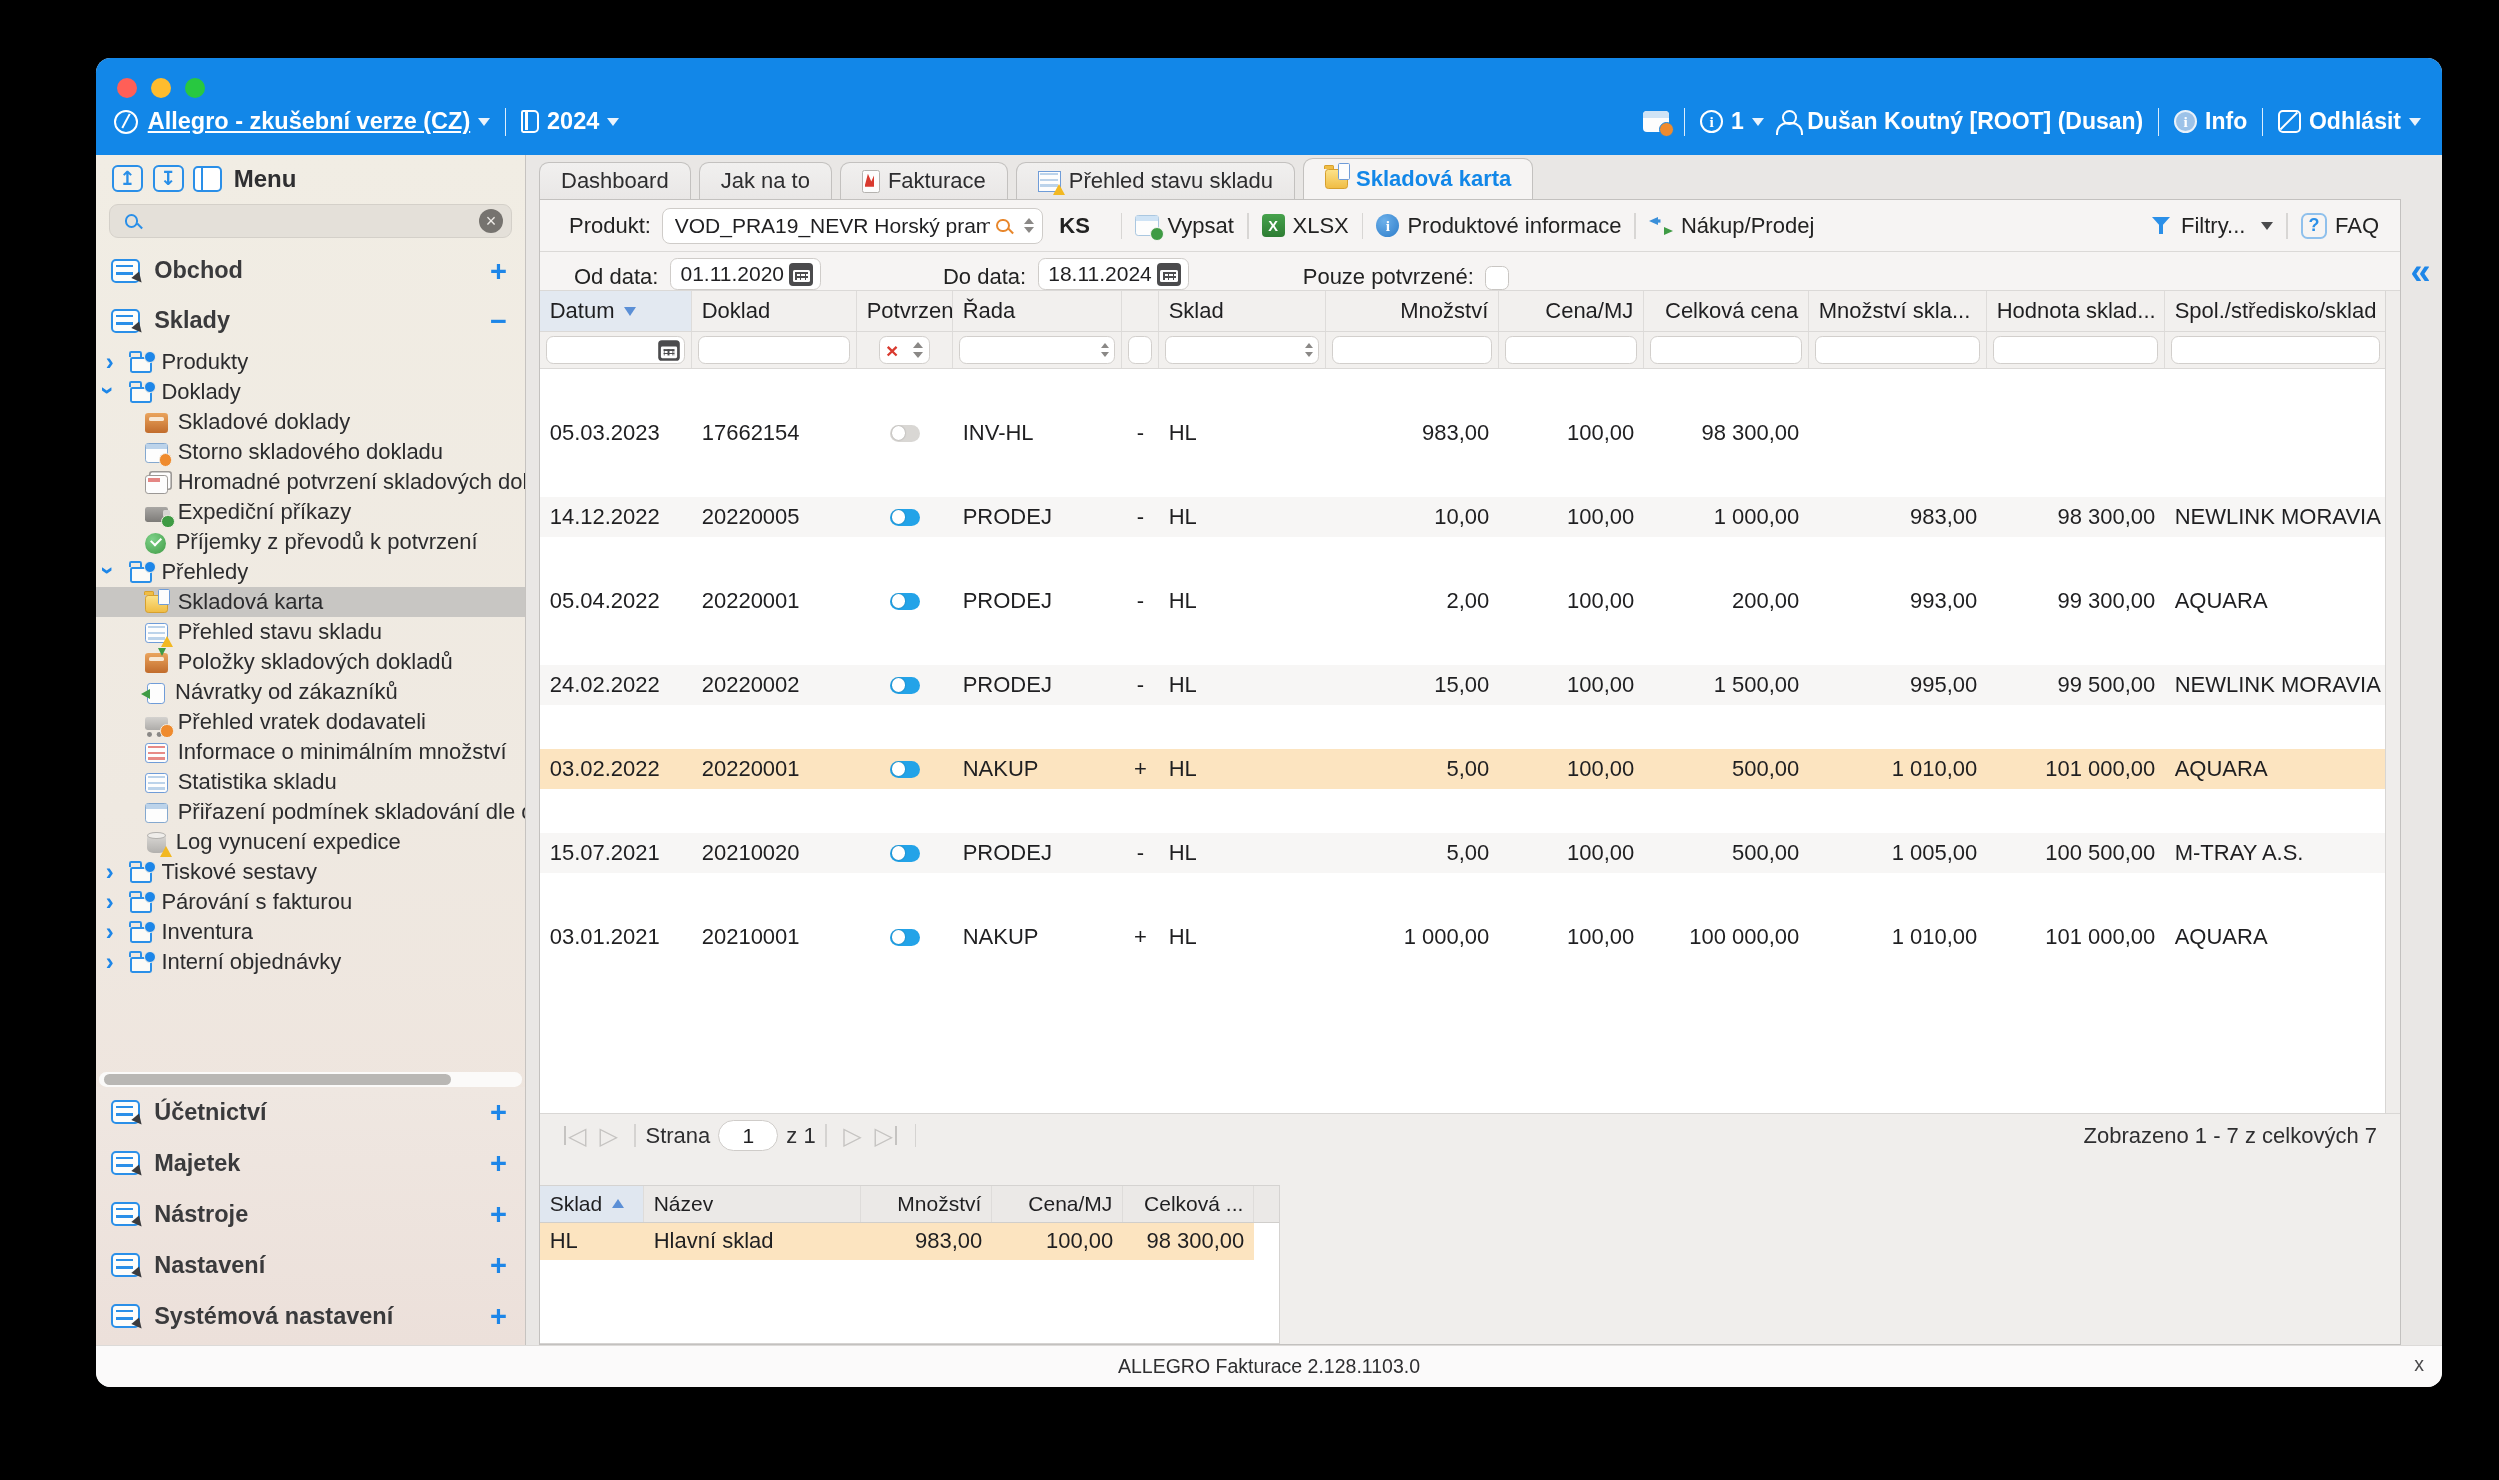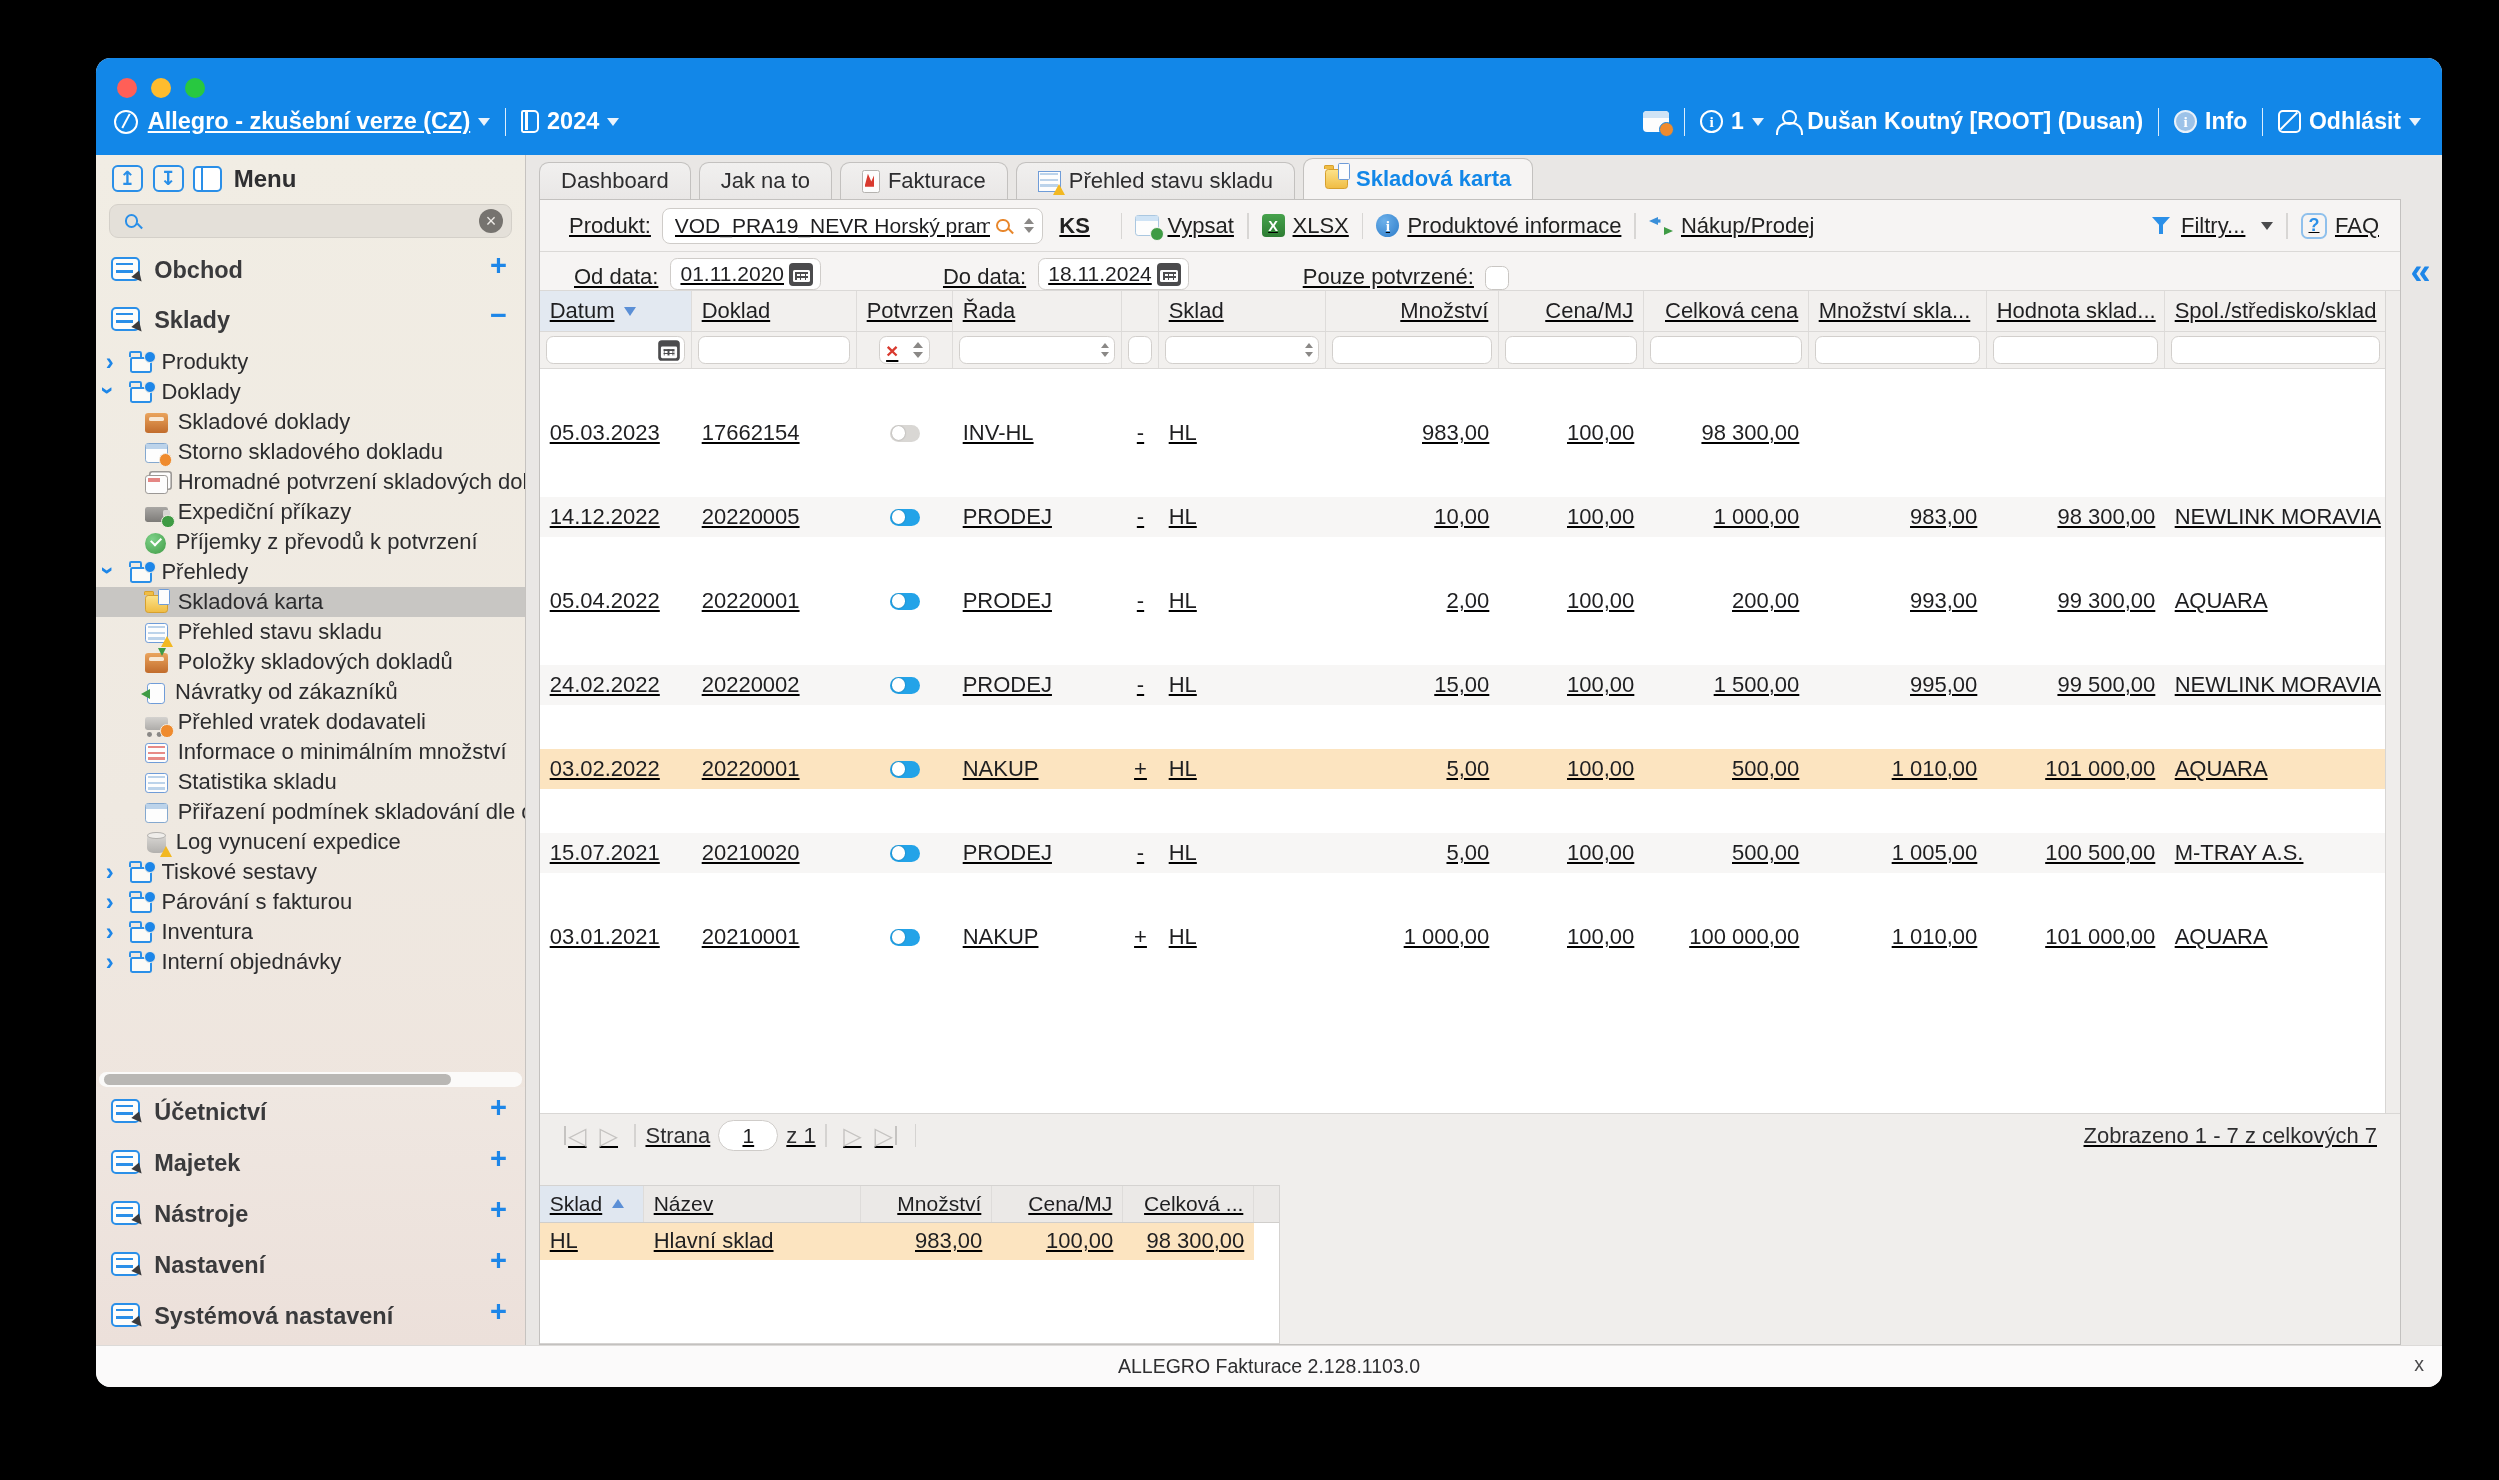--- a/index.html
+++ b/index.html
@@ -48,21 +48,21 @@
   .i-panel{width:29px;height:26px;border:2.4px solid #2a8fe8;border-radius:4.9px;position:relative;background:#fff;}
   .i-panel::before{content:"";position:absolute;left:5.7px;top:0;bottom:0;width:2.4px;background:#2a8fe8;}
   .menuhdr .mlabel{font-size:24px;font-weight:bold;color:#2f2f31;margin-left:1.6px;}
   .search { margin:6.5px 13px 8px 13px; height:34px; background:#e4e0d9; border:0.8px solid #d4d0c9;
     border-radius:9px; display:flex; align-items:center; padding:0 8px; }
   .mag{width:13.8px;height:13.8px;border:2.4px solid #2a8fe8;border-radius:50%;position:relative;flex:none;margin:0 6.5px;}
   .mag::after{content:"";position:absolute;width:7.3px;height:2.4px;background:#2a8fe8;transform:rotate(45deg);right:-6.5px;bottom:-1.6px;}
   .search input{flex:1;border:none;background:transparent;outline:none;font-size:21px;color:#333;}
   .clearbtn{width:24px;height:24px;border-radius:50%;background:#76736f;color:#efece8;font-size:18px;
     display:flex;align-items:center;justify-content:center;flex:none;}
-  .secrow { display:flex; align-items:flex-start; padding:11.4px 18px 11.4px 14.6px; }
+  .secrow { display:flex; align-items:center; padding:11.4px 18px 11.4px 14.6px; }
   .secrow .slabel{font-size:23.5px;font-weight:bold;color:#3a3a3c;margin-left:14.6px;}
   .secrow .pm{margin-left:auto;color:#1d86e8;font-size:29px;font-weight:bold;line-height:16px;}
   .secicon{width:29px;height:24px;border:2.4px solid #2a8fe8;border-radius:4.9px;background:#fdfdfb;position:relative;flex:none;}
   .secicon::before{content:"";position:absolute;left:3.2px;right:4.9px;top:4px;height:11.4px;
     background:repeating-linear-gradient(#2a8fe8 0 2.4px,transparent 2.4px 7.3px);}
   .secicon::after{content:"";position:absolute;right:-7.3px;bottom:-7.3px;width:0;height:0;
     border:5.7px solid transparent;border-top:10.5px solid #3b3b3d;transform:rotate(-40deg);}
   .tree { margin-top:1.6px; }
   .tree-item{display:flex;align-items:center;height:30px;padding-left:9.7px;font-size:22px;color:#2c2c2e;
     white-space:nowrap;overflow:hidden;}
@@ -122,21 +122,21 @@
   .tabicon[data-icon="invoice"]{background:#fdfdfd;border:1.6px solid #b5b3b0;border-radius:2.4px;width:18px;height:23px;}
   .tabicon[data-icon="invoice"]::before{content:"";position:absolute;left:1.6px;top:3.2px;width:9.7px;height:13px;background:#d93a2f;clip-path:polygon(0 100%,35% 0,70% 60%,100% 10%,100% 100%);}
   .tabicon[data-icon="table-warn"]{background:#fdfdfd;border:1.6px solid #6f9cd8;}
   .tabicon[data-icon="table-warn"]::before{content:"";position:absolute;inset:1.6px;background:repeating-linear-gradient(#bcd3ea 0 2.4px,transparent 2.4px 5.7px);}
   .tabicon[data-icon="table-warn"]::after{content:"";position:absolute;right:-5.7px;bottom:-4.9px;width:0;height:0;border-left:6.5px solid transparent;border-right:6.5px solid transparent;border-bottom:11.4px solid #f2b822;}
   .tabicon[data-icon="folder-doc"]{background:linear-gradient(#fce289,#f0bd45);border:1.6px solid #d7a02d;border-radius:3.2px;height:19.5px;}
   .tabicon[data-icon="folder-doc"]::before{content:"";position:absolute;top:-5.7px;left:-1.6px;width:8px;height:3.2px;background:#f0bd45;border:1.6px solid #d7a02d;border-bottom:none;border-radius:1.6px 1.6px 0 0;}
   .tabicon[data-icon="folder-doc"]::after{content:"";position:absolute;right:-3.2px;top:-7.3px;width:10.5px;height:14.6px;background:#fdfdfd;border:1.6px solid #6f9cd8;border-radius:1.6px;}
   .collapse{position:absolute;right:-29px;top:4.9px;color:#1d86e8;font-size:36px;line-height:32px;font-weight:bold;}
 
-  .panel { flex:1; border:0.8px solid #c3c1bf; background:#f6f4f3; display:flex; flex-direction:column; min-height:0; z-index:2;text-decoration:underline; }
+  .panel { flex:1; border:0.8px solid #c3c1bf; background:#f6f4f3; display:flex; flex-direction:column; min-height:0; z-index:2; }
 
   
   .tb1 { height:52px; flex:none; display:flex; align-items:center; padding:0 21px 0 29px;
     border-bottom:0.8px solid #dbd9d7; font-size:22px; color:#222; }
   .tb1 .lbl{margin-right:11.4px;}
   .combo{width:381px;height:36px;background:#fff;border:1.2px solid #cfccc9;border-radius:8px;
     display:flex;align-items:center;padding:0 8px 0 11.4px;}
   .combo input{flex:1;border:none;outline:none;font-size:21px;color:#1f1f21;background:transparent;min-width:0;}
   .mag.orange{border-color:#e8872c;}.mag.orange::after{background:#e8872c;}
   .stp{display:flex;flex-direction:column;gap:3.2px;margin-left:8px;}

